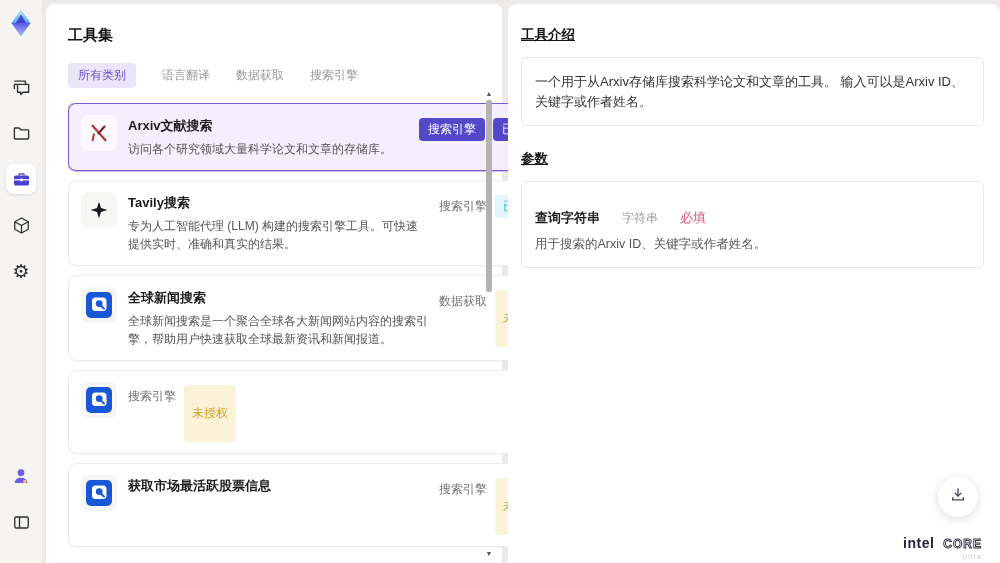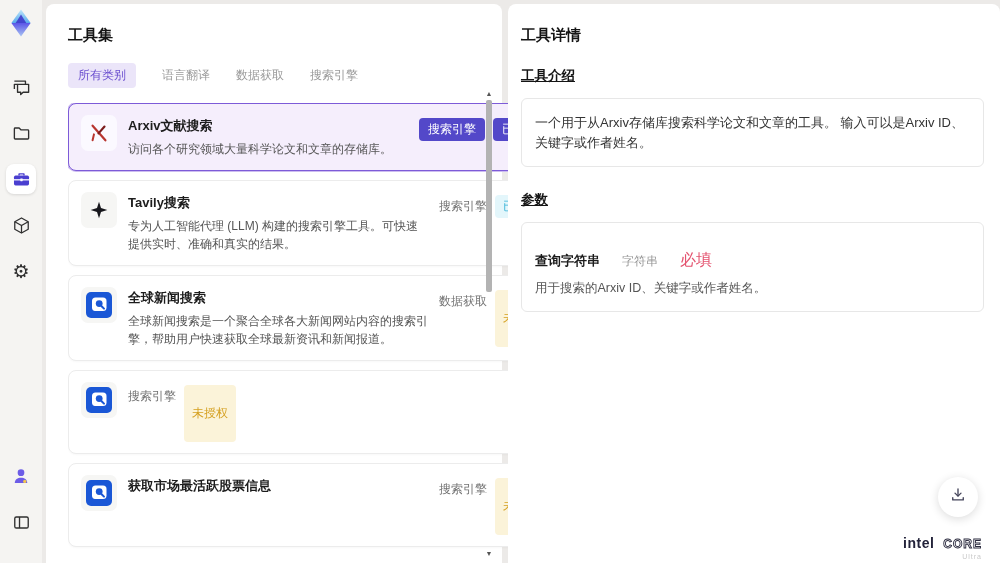--- a/index.html
+++ b/index.html
@@ -83,21 +83,21 @@
   .section-title { font-size:13.5px; font-weight:bold; color:#141414;text-decoration:underline; }
   .detail-title { margin-bottom:22px; }
   .intro-box, .param-box {
     border:1px solid #e7e7e7; border-radius:6px; background:#fff;
     padding:14px 13px; margin-top:13px;
   }
   .intro-box { font-size:13px; color:#333; line-height:1.5; margin-bottom:24px; }
   .param-head { display:flex; align-items:baseline; gap:22px;margin-top:13px; }
   .param-name { font-size:13px; font-weight:bold; color:#1c1c1c; }
   .param-type { font-size:12px; color:#949494; }
-  .param-required { font-size:16px; color:#e4536f; }
+  .param-required { font-size:13px; color:#e4536f; }
   .param-desc { font-size:12.5px; color:#555; margin-top:9px; }
 
   
   .fab {
     position:absolute; right:22px; bottom:46px; width:40px; height:40px;
     border-radius:50%; background:#fff; box-shadow:0 2px 10px rgba(0,0,0,.14);
     display:flex; align-items:center; justify-content:center; cursor:pointer; z-index:5;
   }
   .intel-logo {
     position:absolute; right:18px; bottom:12px; z-index:5;
@@ -295,21 +295,20 @@
   </div>
   <div class="scrollbar">
     <div class="sb-arrow sb-up">▲</div>
     <div class="sb-thumb"></div>
     <div class="sb-arrow sb-down">▼</div>
   </div>
 </div>
 
 <div class="panel panel-right">
   <div class="inner">
-    <div class="page-title detail-title">工具详情</div>
 
     <div class="section-title">工具介绍</div>
     <div class="intro-box">一个用于从Arxiv存储库搜索科学论文和文章的工具。 输入可以是Arxiv ID、关键字或作者姓名。</div>
 
     <div class="section-title">参数</div>
     <div class="param-box">
       <div class="param-head">
         <span class="param-name">查询字符串</span>
         <span class="param-type">字符串</span>
         <span class="param-required">必填</span>

